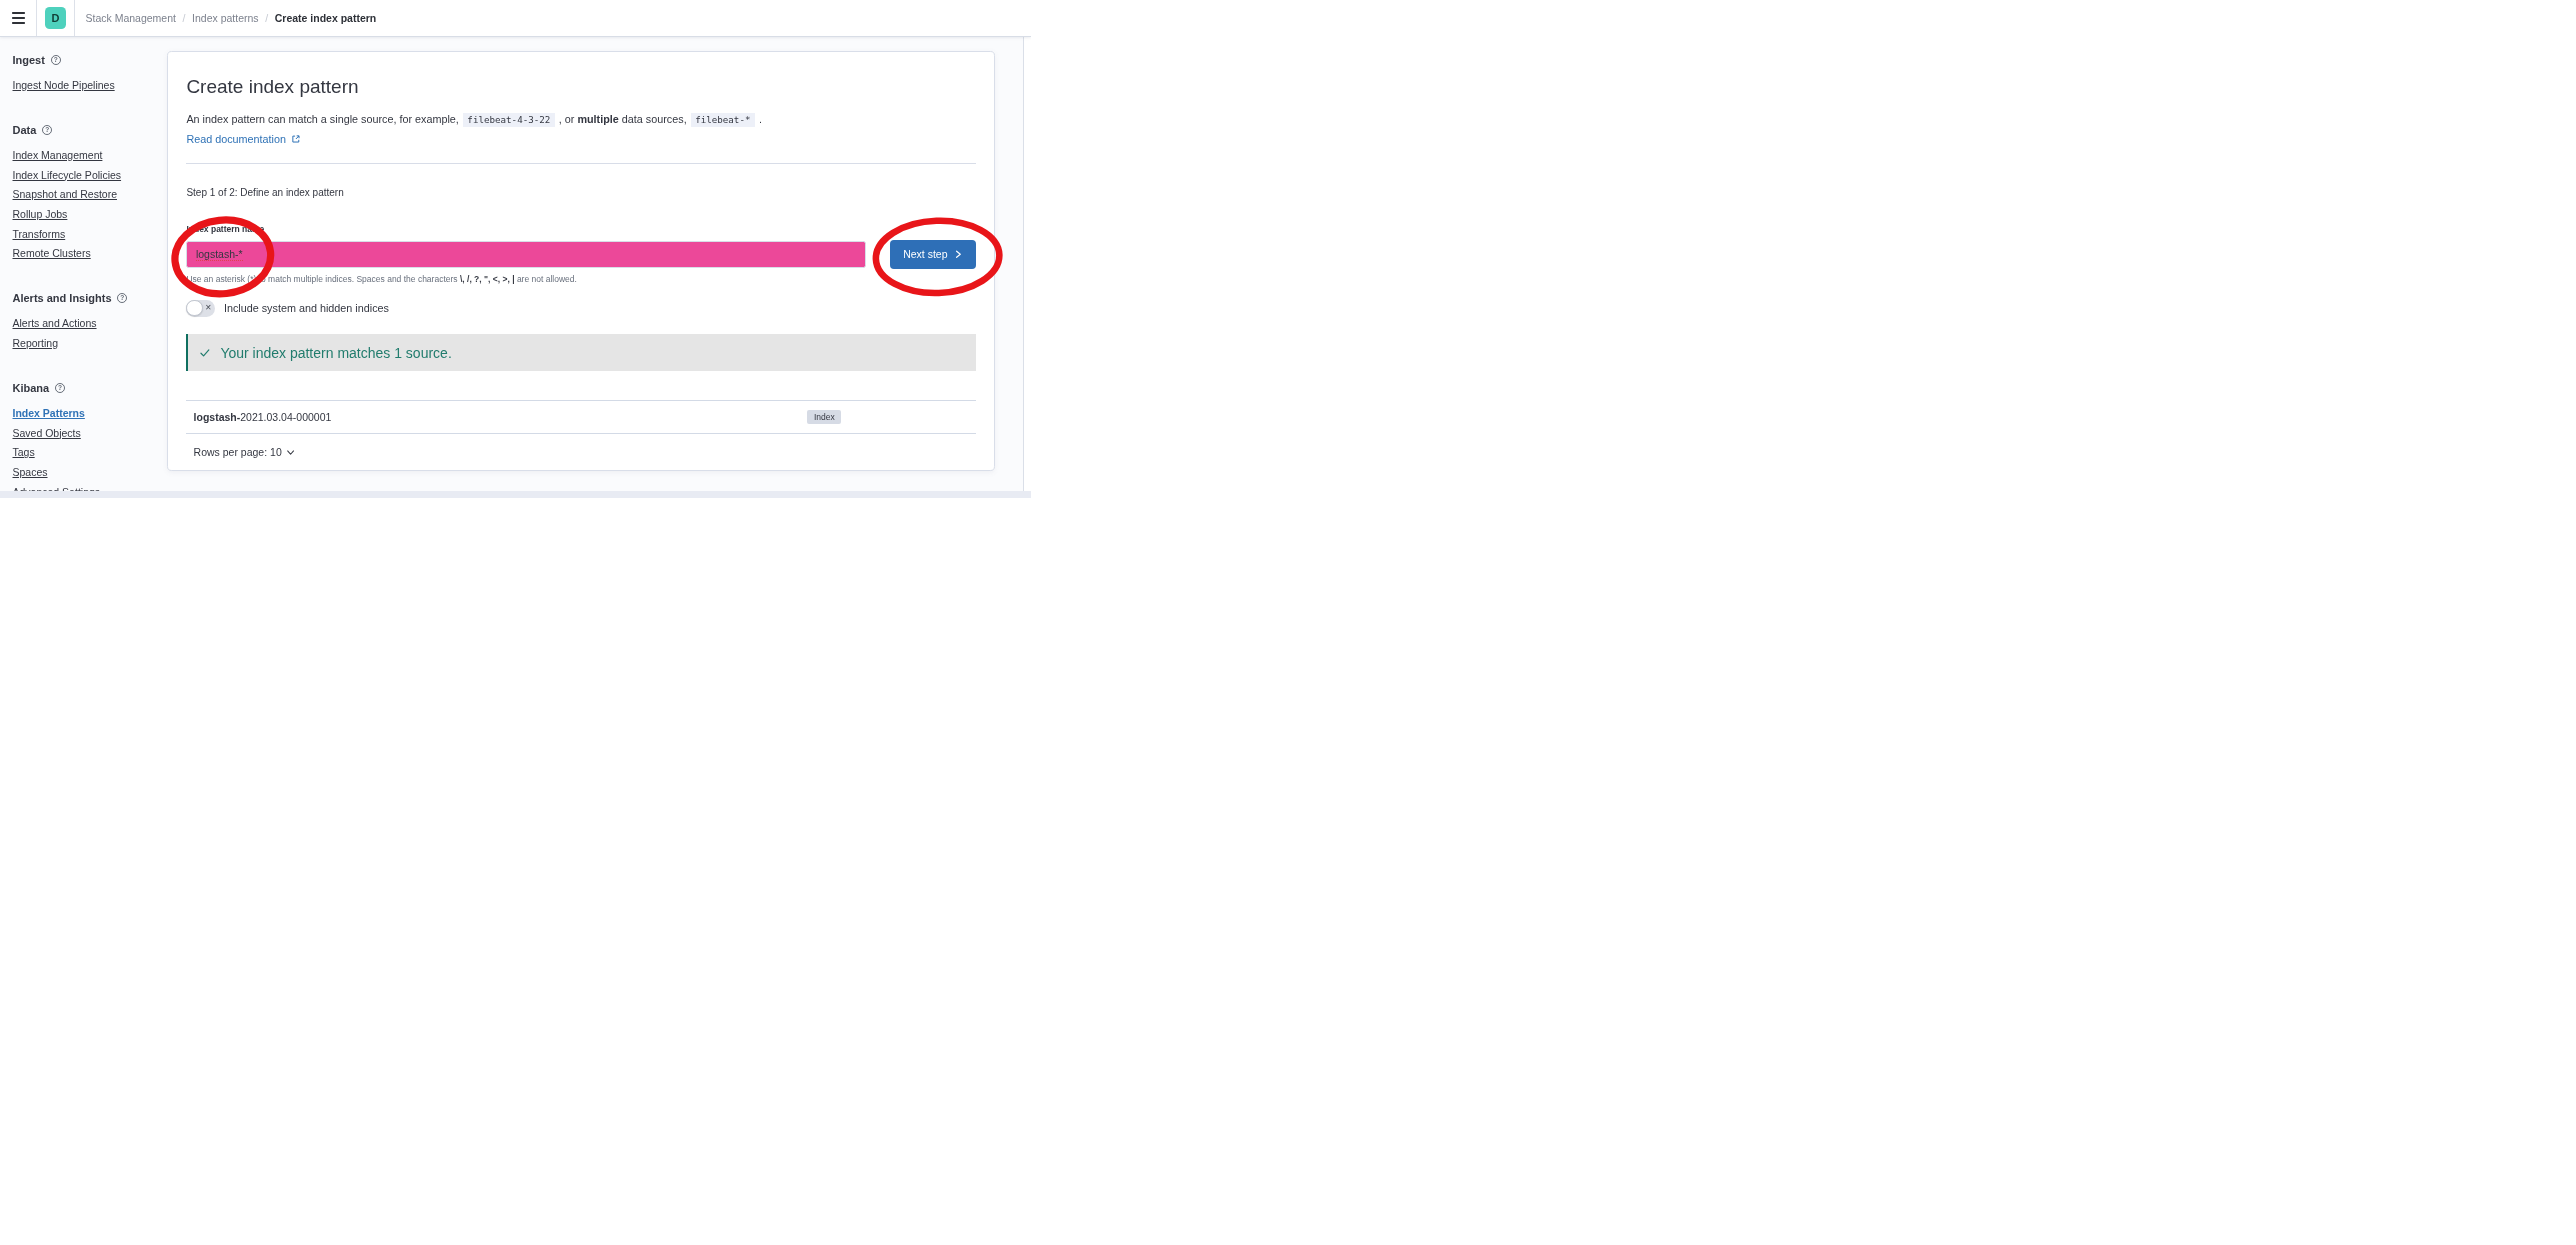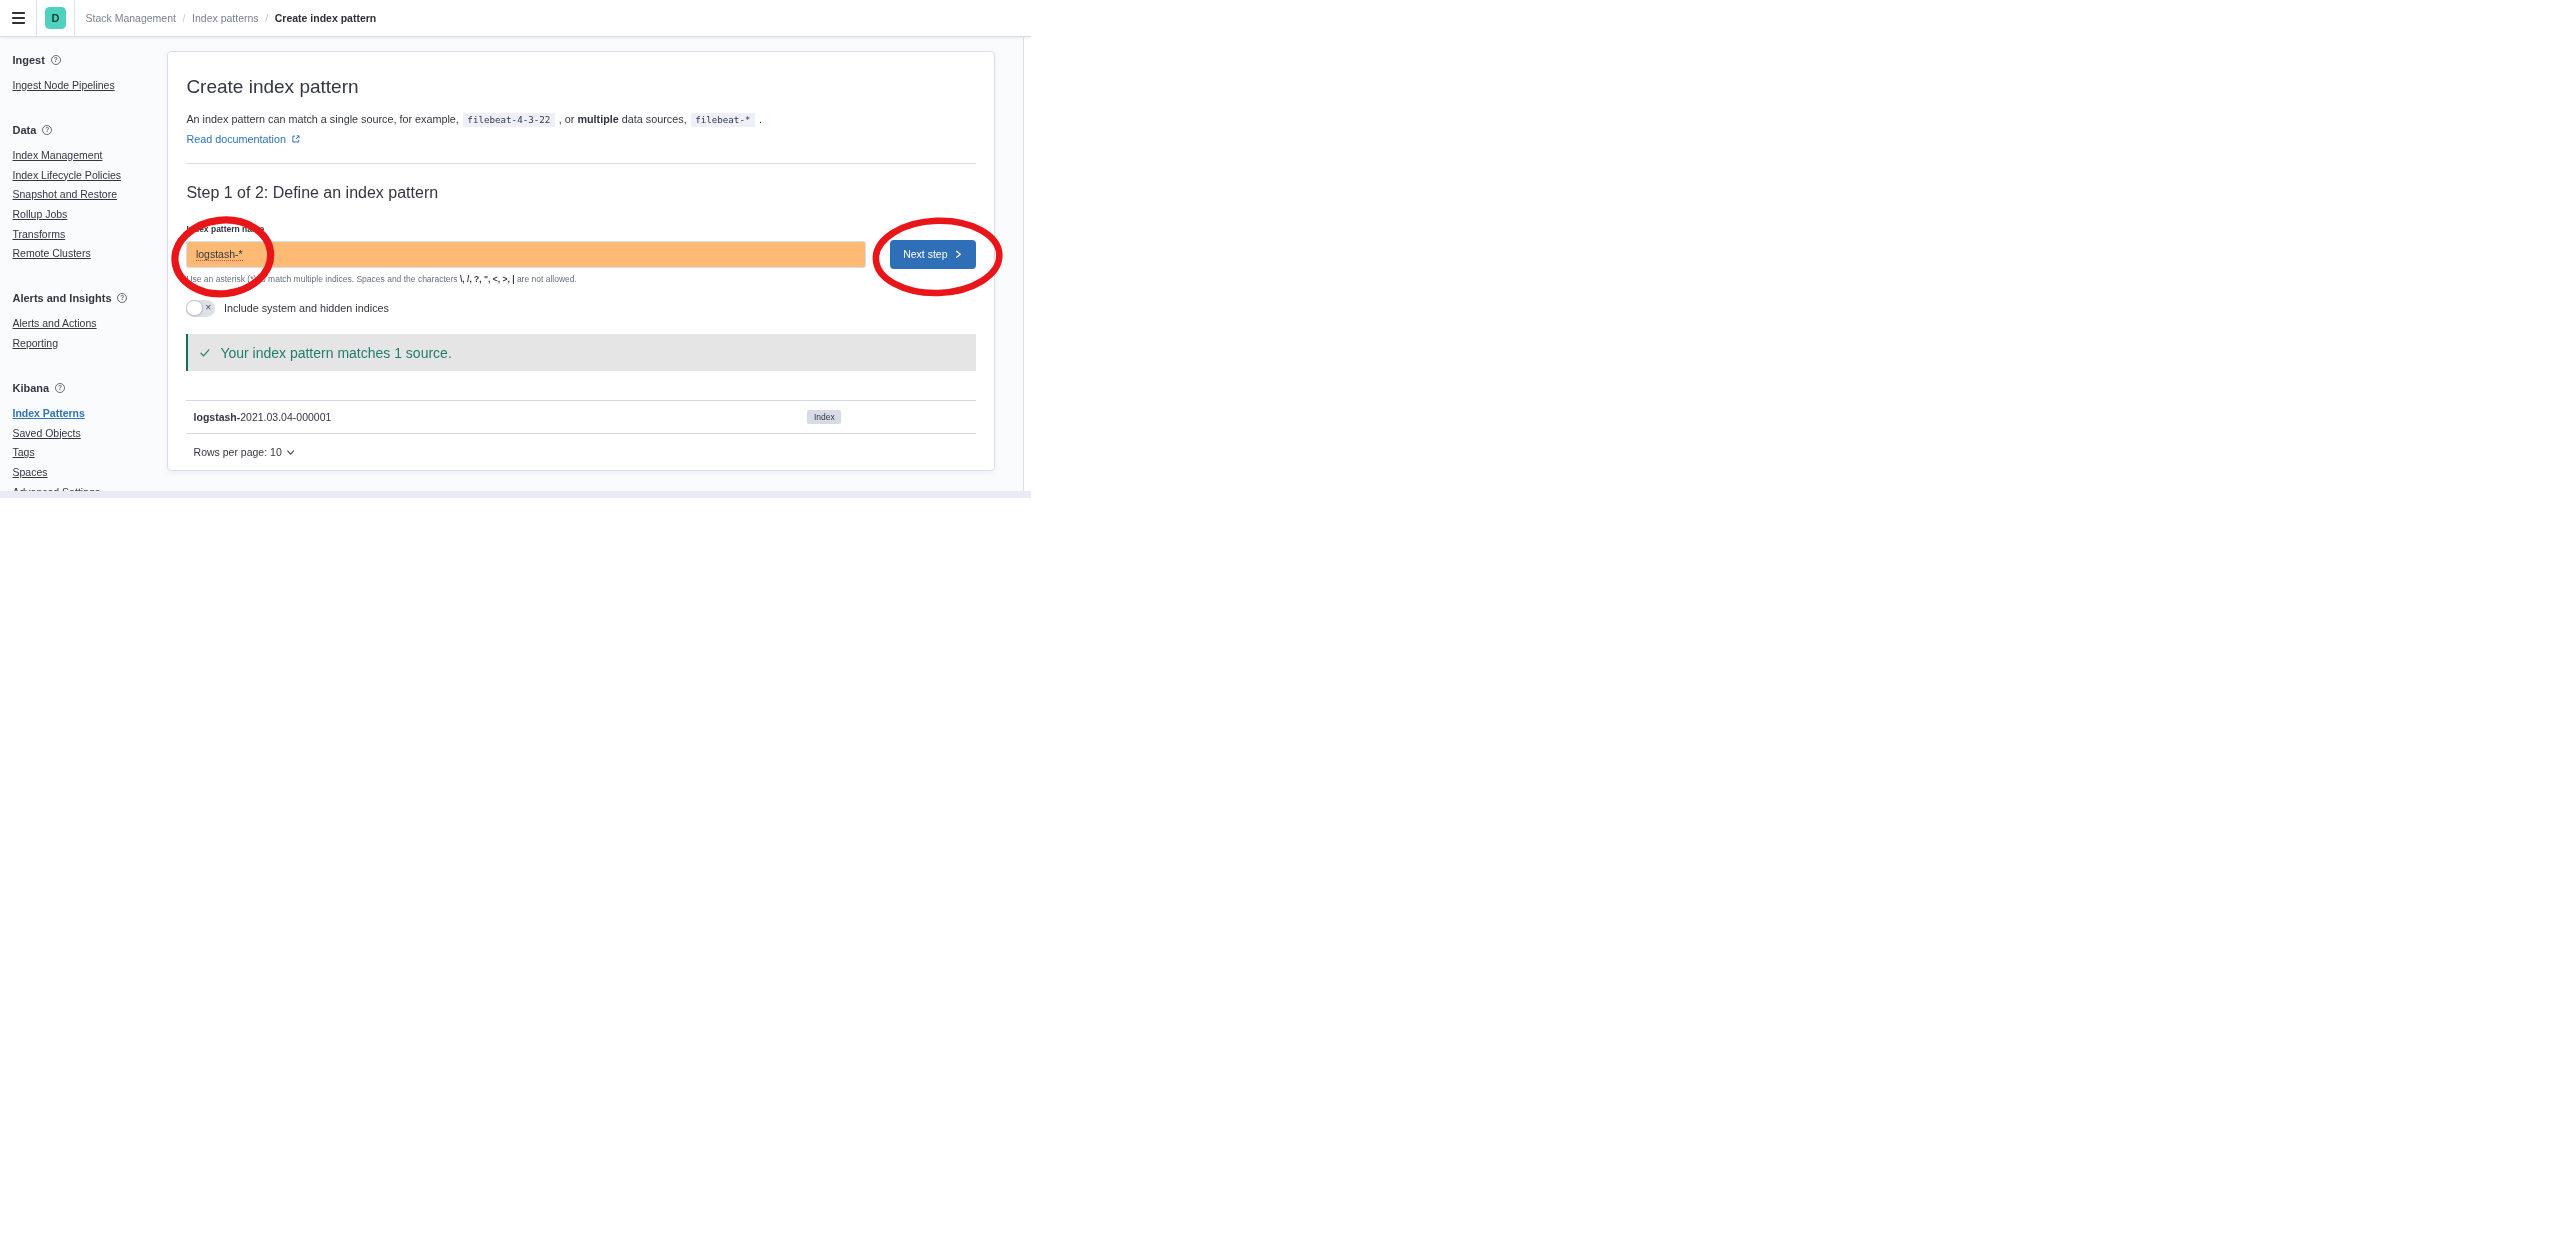--- a/index.html
+++ b/index.html
@@ -62,25 +62,25 @@
   .page-title{margin:21.7px 0 0;font-size:19px;font-weight:400;line-height:27.6px;color:#343741;}
   .intro{margin:9.2px 0 0;font-size:10.8px;line-height:18.4px;color:#343741;}
   .code-chunk{
     font-family:"DejaVu Sans Mono","Liberation Mono",monospace;font-size:9.2px;
     background:#edf0f8;border-radius:0;padding:1.3px 4.6px;margin:0 3.9px;color:#343741;
   }
   .intro b{font-weight:700;}
   .doc-link{display:inline-flex;align-items:center;margin-top:3.3px;font-size:10.8px;font-weight:500;color:var(--accent-blue);cursor:pointer;}
   .doc-link svg{margin-left:4.6px;}
   .divider{border:none;border-top:0.7px solid #d8dde8;margin:17.7px 0 0;}
-  .step-title{margin:19px 0 0;font-size:16px;font-weight:500;line-height:19.7px;color:#343741;}
+  .step-title{margin:19px 0 0;font-size:10px;font-weight:500;line-height:19.7px;color:#343741;}
   .field-label{margin:21.7px 0 0;font-size:8.5px;font-weight:700;line-height:10.5px;color:#343741;}
   .field-row{margin-top:5.3px;display:flex;align-items:center;}
   .pattern-input{
-    width:694px;height:27.6px;background:#fdba74;border:0.7px solid #d8dee8;border-radius:2.6px;
+    width:694px;height:27.6px;background:#ec4899;border:0.7px solid #d8dee8;border-radius:2.6px;
     display:flex;align-items:center;padding:0 8.5px;font-size:10.5px;color:#343741;cursor:text;
   }
   .pattern-text{border-bottom:1.3px dotted #e0424d;padding-bottom:0.7px;}
   .next-btn{
     margin-left:24px;height:29px;padding:0 13px;border:none;border-radius:3.9px;
     background:var(--button-blue);color:#fff;font-size:10.5px;font-weight:500;
     font-family:inherit;display:flex;align-items:center;gap:6.6px;cursor:pointer;flex:none;
   }
   .helper{margin-top:5.3px;font-size:8.5px;line-height:11.8px;color:#69707d;}
   .helper b{color:#343741;font-weight:700;}

